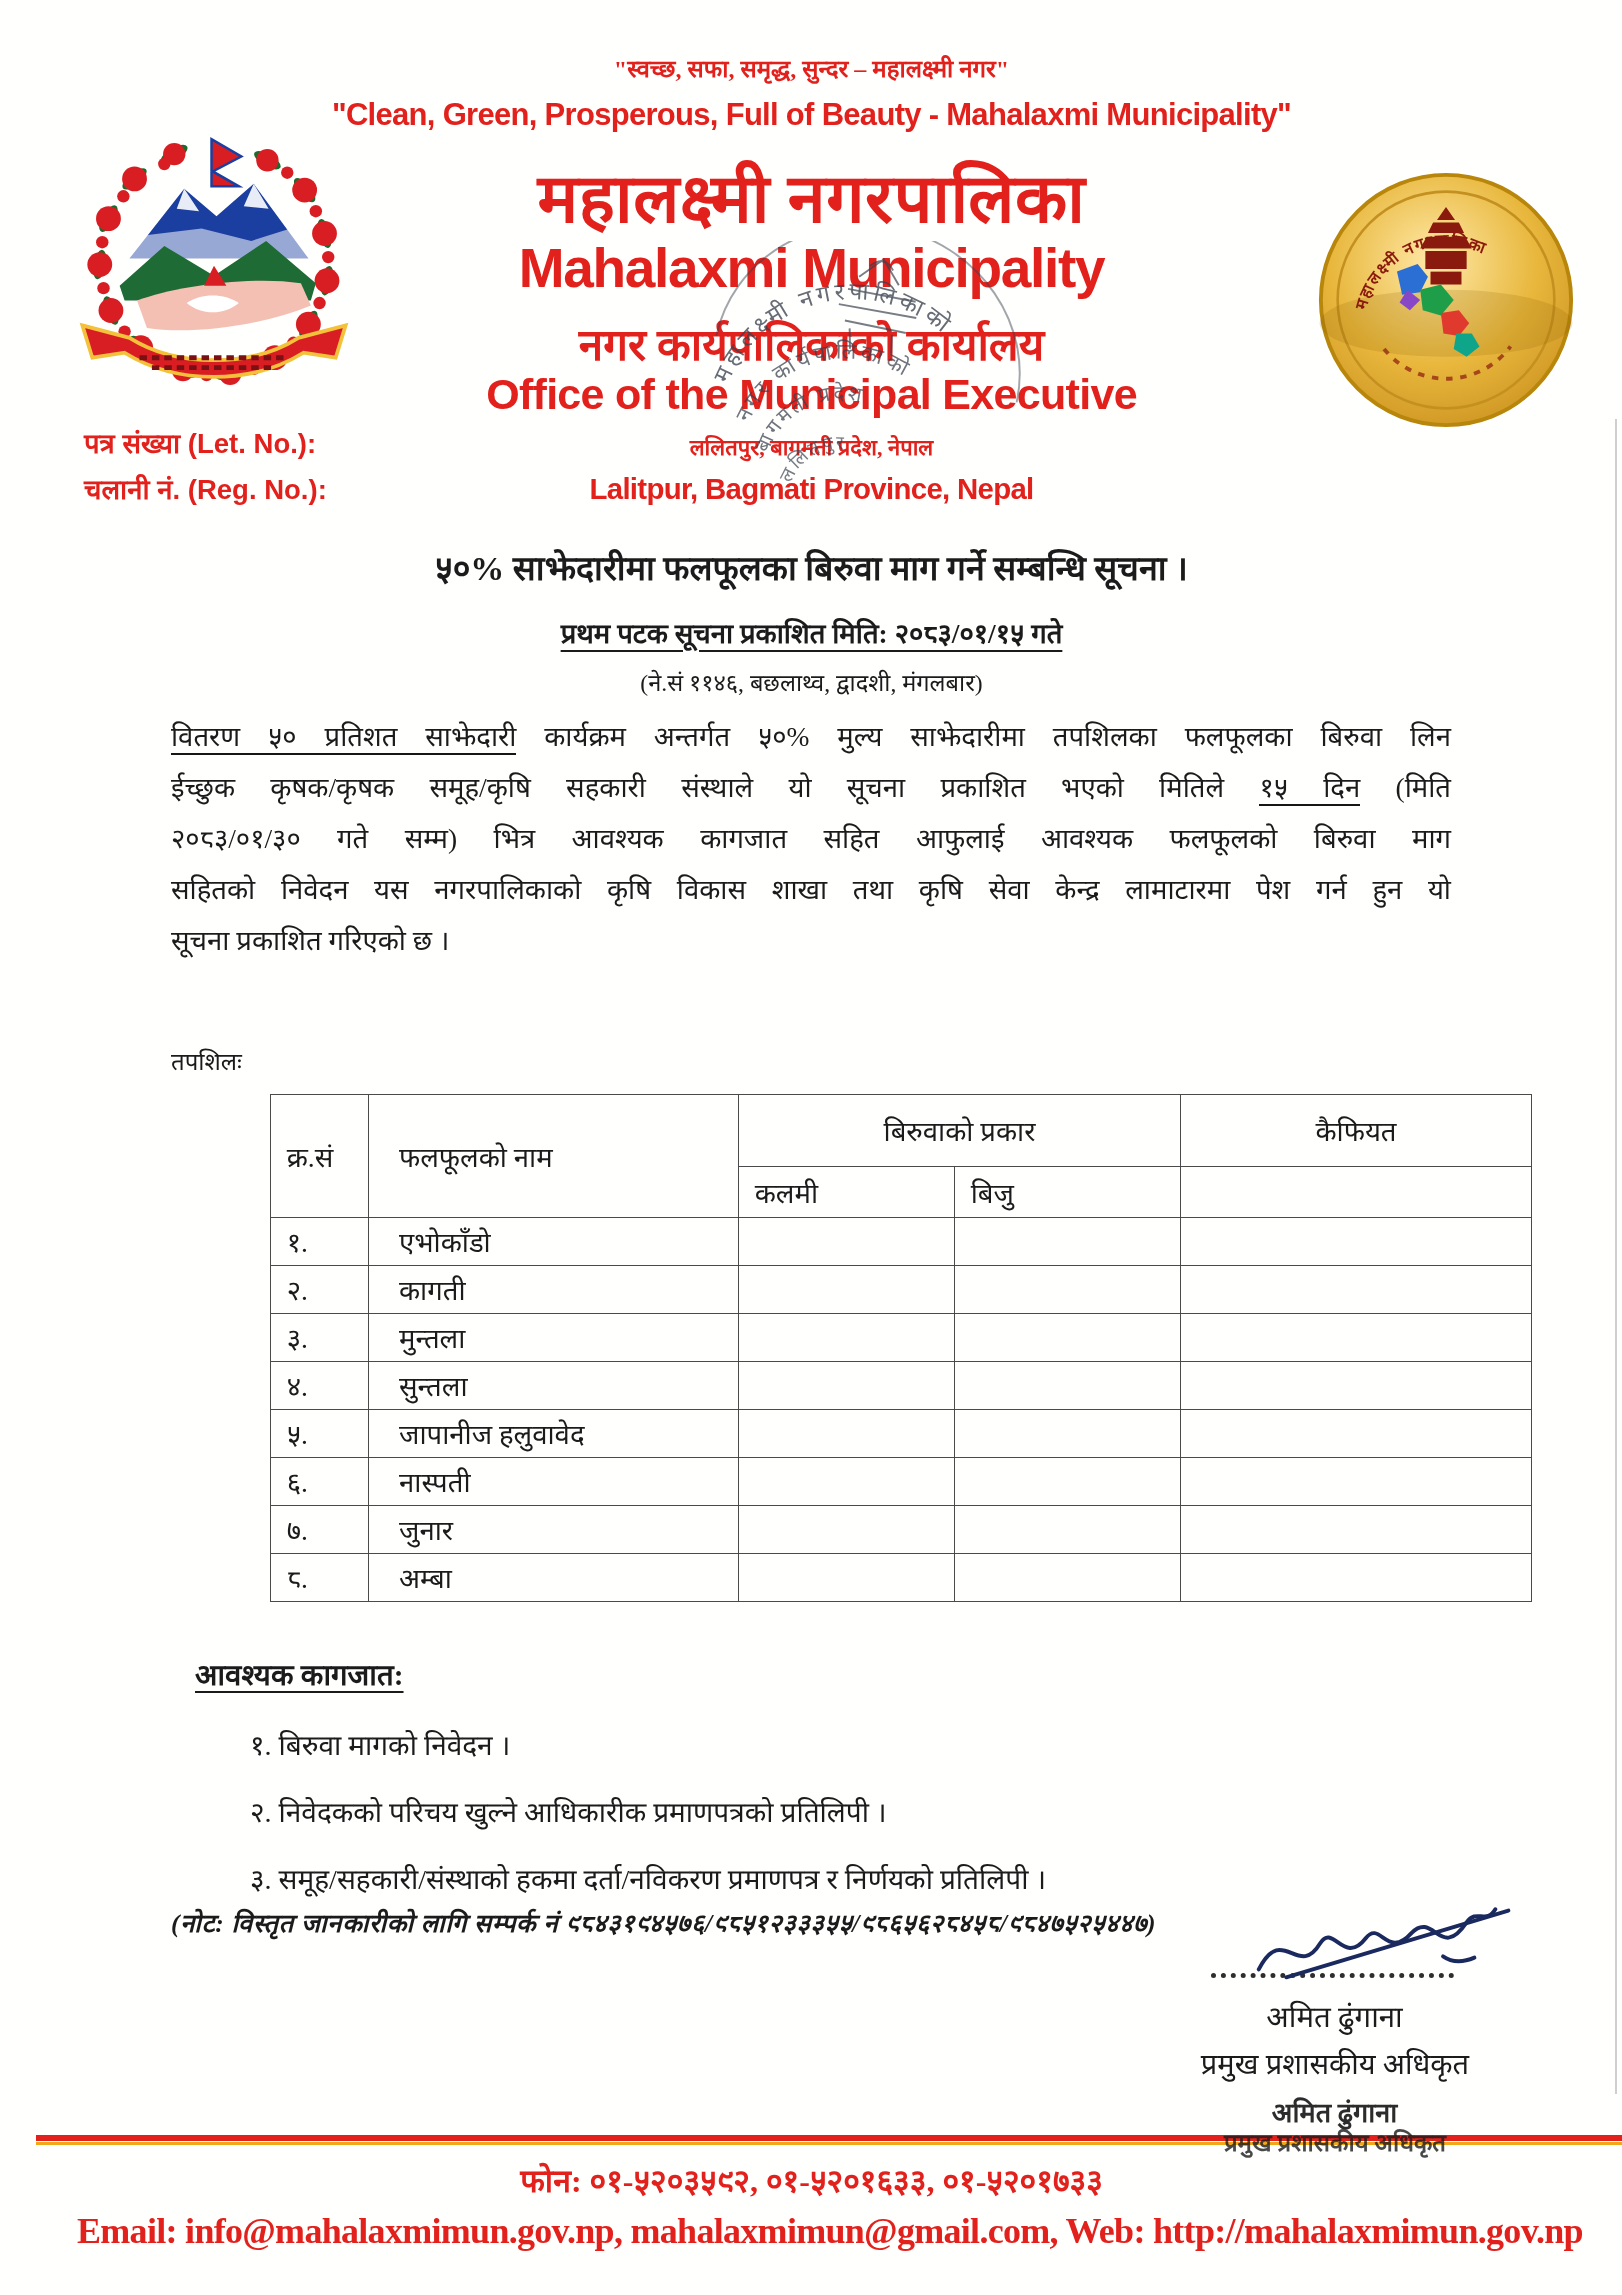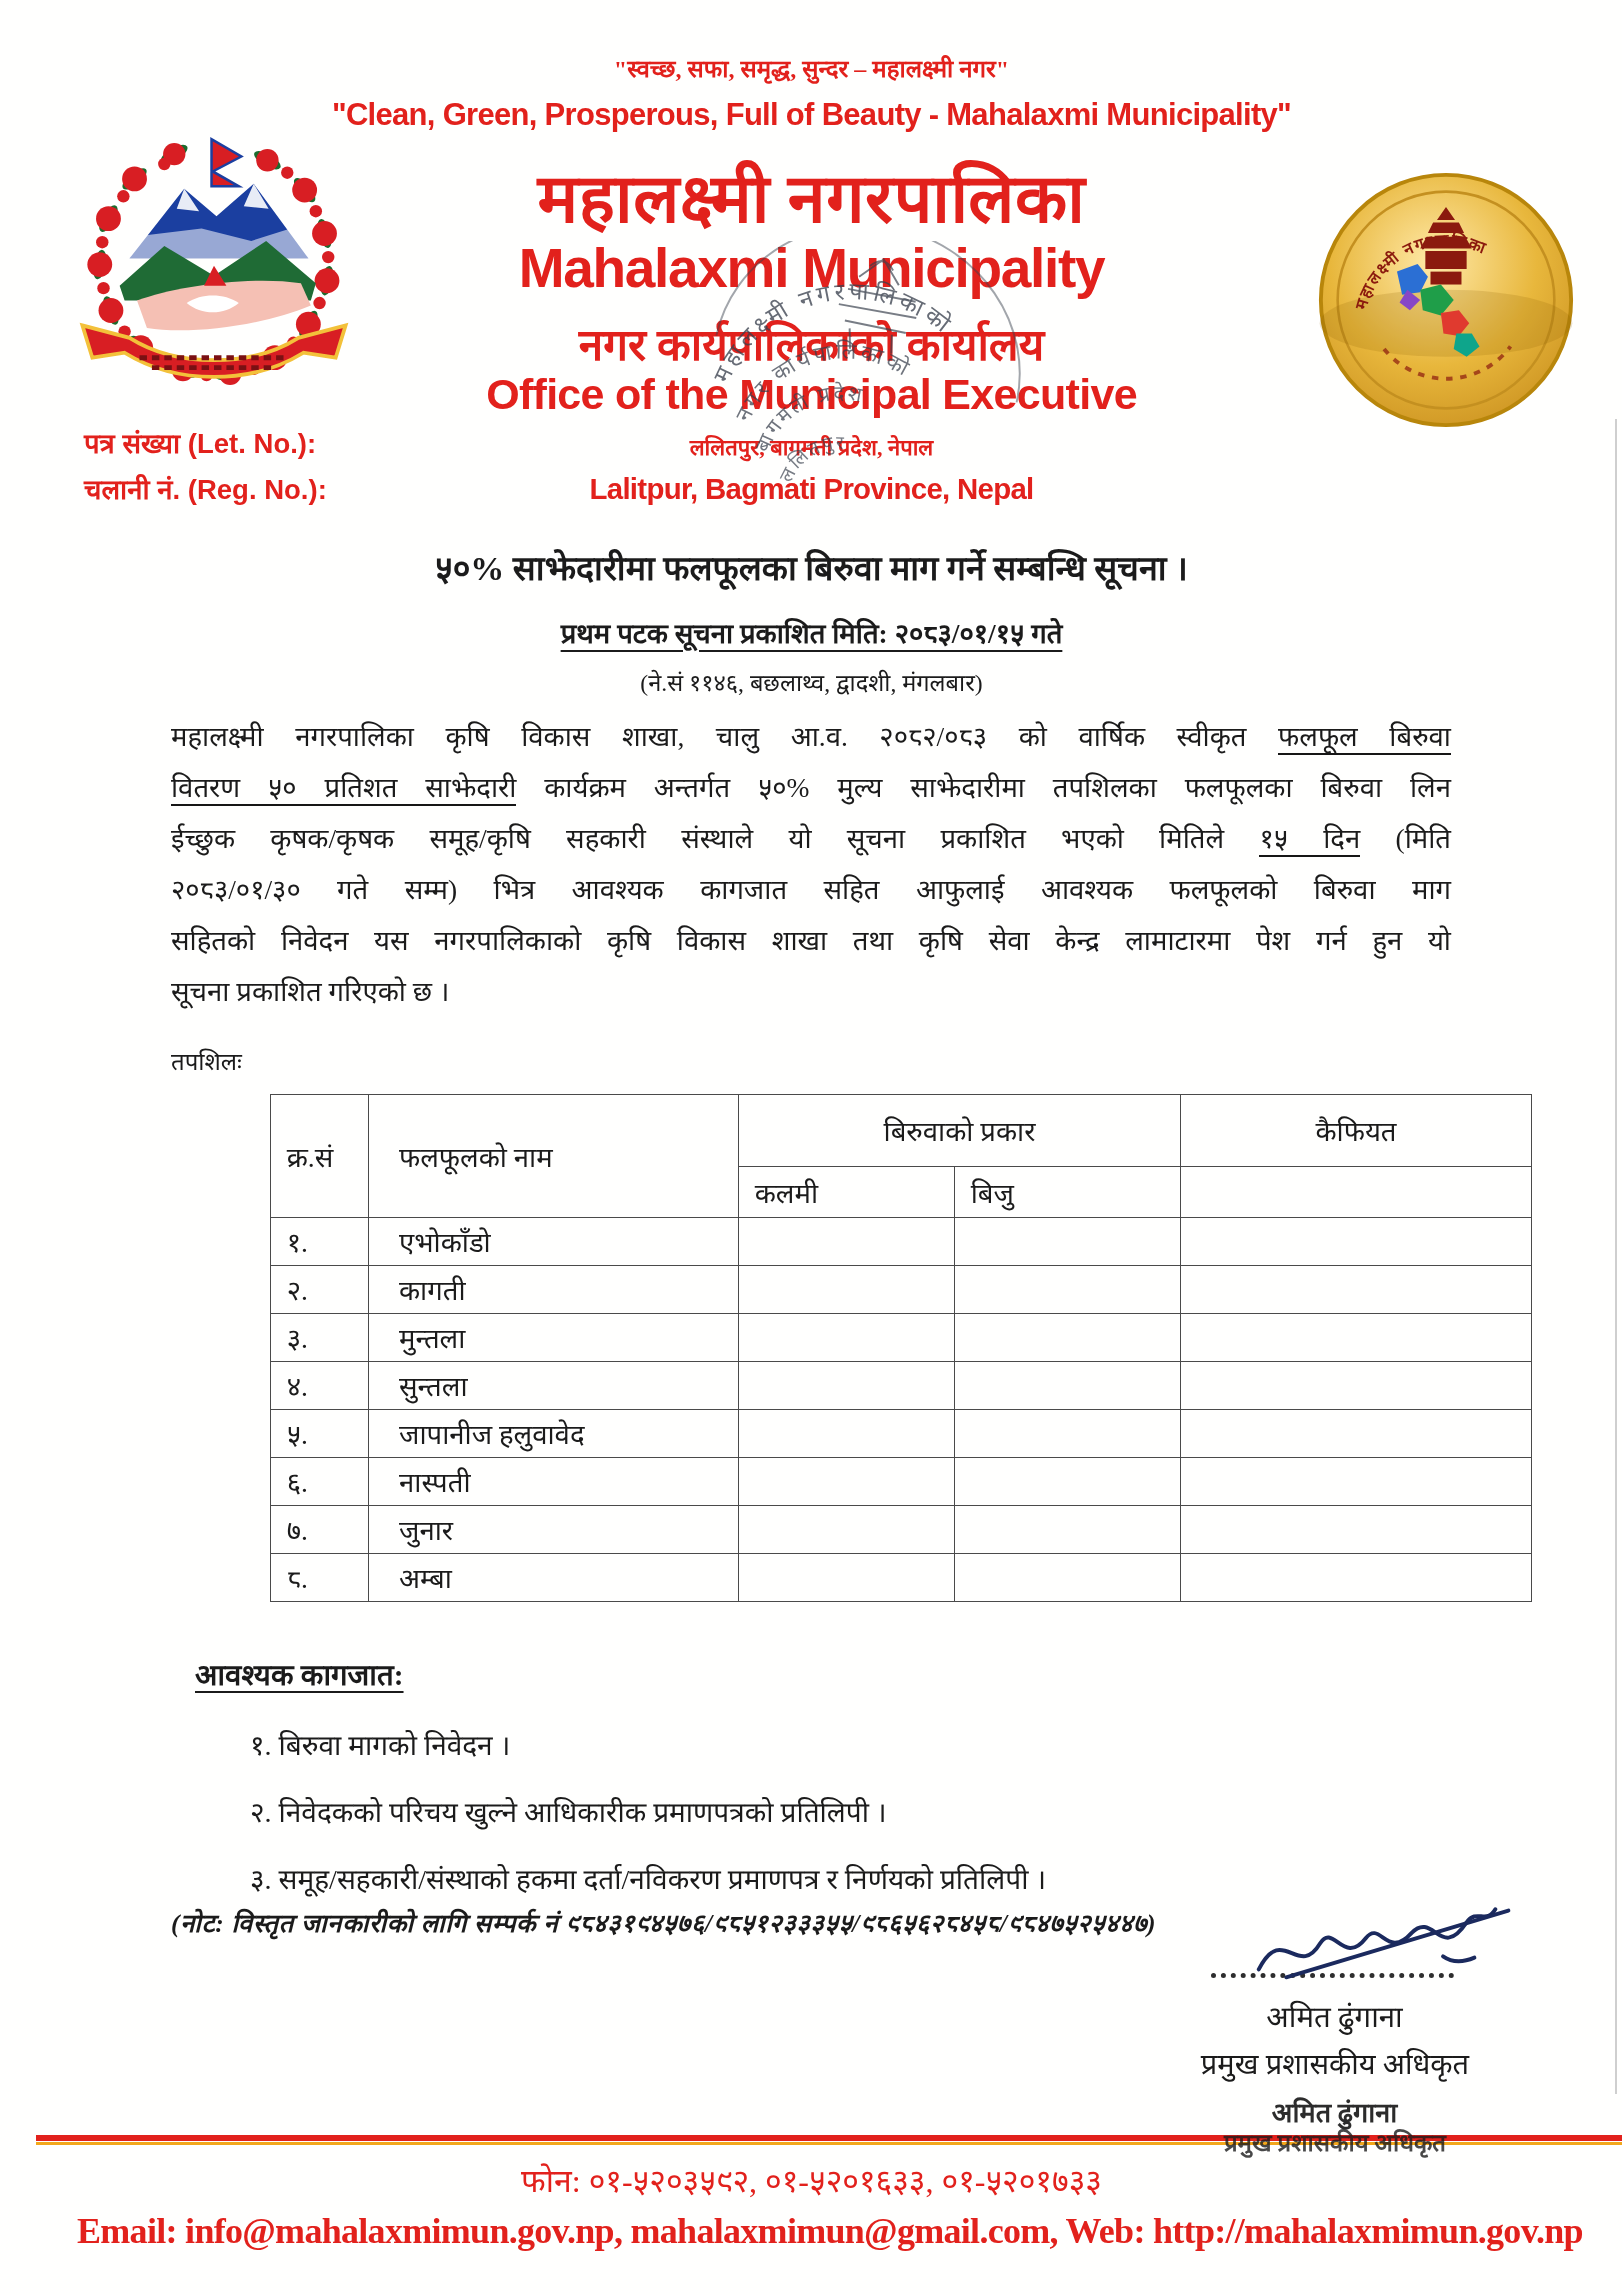--- a/index.html
+++ b/index.html
@@ -48,21 +48,21 @@
   
   #dotline{left:1211px;top:1932px;width:243px;height:41px;border-bottom:5.9px dotted #2e2e2e;}
   #signature-svg{left:1247px;top:1896px;}
   #sig-name{left:1171px;top:1996px;width:327px;text-align:center;font-size:29.4px;}
   #sig-title{left:1106px;top:2043px;width:458px;text-align:center;font-size:29px;}
   #stamp-name{left:1171px;top:2093px;width:327px;text-align:center;font-size:27px;font-weight:bold;opacity:.92;}
   #stamp-title{left:1106px;top:2125px;width:458px;text-align:center;font-size:24px;font-weight:bold;opacity:.8;z-index:5;}
   
   #rule-red{left:36px;top:2135px;width:1587px;height:5.9px;background:#e2211c;}
   #rule-yellow{left:36px;top:2142px;width:1587px;height:3.3px;background:#f2a71b;}
-  #phone-line{top:2158px;font-size:32px;font-weight:normal;}
+  #phone-line{top:2158px;font-size:32px;font-weight:bold;}
   #email-line{left:77px;top:2210px;font-size:36px;letter-spacing:-0.7px;white-space:nowrap;}
   #edge-line{right:6.5px;top:419px;width:2px;height:1675px;background:#cfcfcf;}
   .stamp-ink{opacity:.85;}
 </style>
 </head>
 <body>
 
 <div id="page">
 
   <div id="slogan-np" class="abs ctr red">"स्वच्छ, सफा, समृद्ध, सुन्दर – महालक्ष्मी नगर"</div>
@@ -202,21 +202,20 @@
   </svg>
 
   <div id="letno" class="abs red sans b">पत्र संख्या (Let. No.):</div>
   <div id="regno" class="abs red sans b">चलानी नं. (Reg. No.):</div>
 
   <div id="notice-title" class="abs ctr">५०% साझेदारीमा फलफूलका बिरुवा माग गर्ने सम्बन्धि सूचना ।</div>
   <div id="pub-line" class="abs ctr">प्रथम पटक सूचना प्रकाशित मिति: २०८३/०१/१५ गते</div>
   <div id="ns-line" class="abs ctr">(ने.सं ११४६, बछलाथ्व, द्वादशी, मंगलबार)</div>
 
   <div id="body-par" class="abs">
-      <div class="body-line"><span>महालक्ष्मी नगरपालिका कृषि विकास शाखा, चालु आ.व. २०८२/०८३ को वार्षिक स्वीकृत </span><span class="u">फलफूल बिरुवा</span></div>
       <div class="body-line"><span class="u">वितरण ५० प्रतिशत साझेदारी</span><span> कार्यक्रम अन्तर्गत ५०% मुल्य साझेदारीमा तपशिलका फलफूलका बिरुवा लिन</span></div>
       <div class="body-line"><span>ईच्छुक कृषक/कृषक समूह/कृषि सहकारी संस्थाले यो सूचना प्रकाशित भएको मितिले </span><span class="u">१५ दिन</span><span> (मिति</span></div>
       <div class="body-line"><span>२०८३/०१/३० गते सम्म) भित्र आवश्यक कागजात सहित आफुलाई आवश्यक फलफूलको बिरुवा माग</span></div>
       <div class="body-line"><span>सहितको निवेदन यस नगरपालिकाको कृषि विकास शाखा तथा कृषि सेवा केन्द्र लामाटारमा पेश गर्न हुन यो</span></div>
       <div class="body-line last"><span>सूचना प्रकाशित गरिएको छ ।</span></div>
     </div>
 
   <div id="tapasil" class="abs">तपशिलः</div>
 
   <table id="fruit-table" class="abs">

